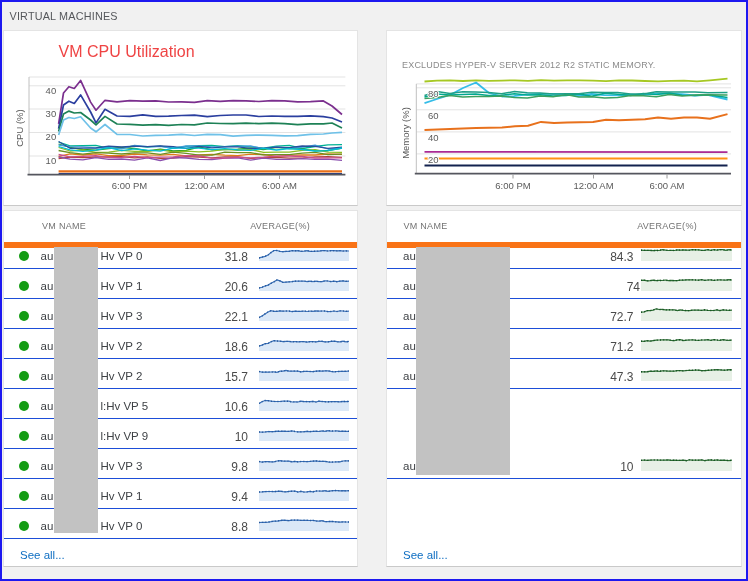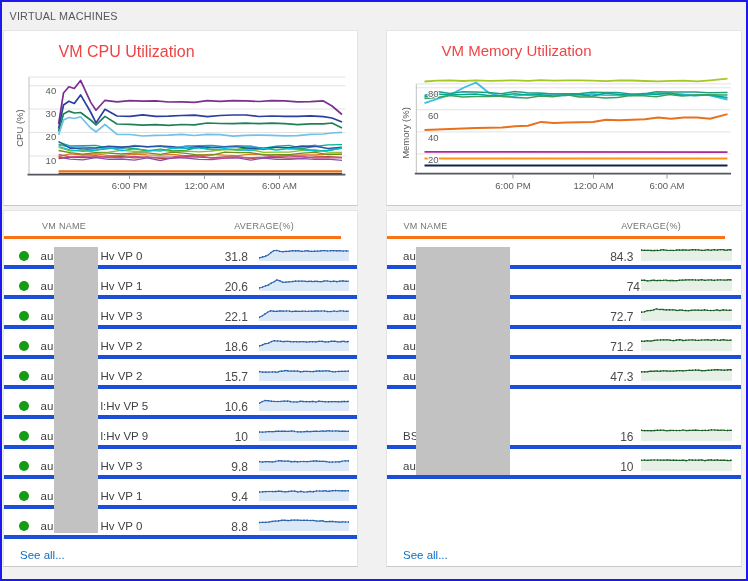--- a/index.html
+++ b/index.html
@@ -5,23 +5,23 @@
 #frame { position:relative; width:748px; height:581px; background:#f1f1f1;
   border:2px solid #1d18f0; overflow:hidden; }
 .card { position:absolute; background:#fff; border:1px solid #e4e4e4; border-bottom-color:#c9c9c9; }
 #htitle { position:absolute; left:7.5px; top:7.5px; font-size:10.8px; color:#55575b; letter-spacing:.2px; }
 #chartL { left:1px; top:28px; width:355px; height:176px; }
 #chartR { left:384px; top:28px; width:356px; height:176px; }
 #tableL { left:1px; top:208px; width:355px; height:357px; }
 #tableR { left:384px; top:208px; width:356px; height:357px; }
 .ctitle { position:absolute; left:14.5px; top:11.5px; font-size:16px; color:#ef4444;margin-left:40px; }
 .csub { position:absolute; left:15px; top:28.5px; font-size:9px; color:#8b8b8b; letter-spacing:.2px; }
-.thead { position:absolute; top:0; left:0; right:16px; height:28px; border-bottom:3px solid #f97316; }
+.thead { position:absolute; top:0; left:0; right:0; height:37px; border-bottom:6px solid #f97316; }
 .th { position:absolute; top:9.5px; font-size:9px; color:#737373; letter-spacing:.3px; }
-.row { position:absolute; left:0; right:0; height:30px; border-bottom:4px solid #1d4ed8;text-decoration:underline; }
+.row { position:absolute; left:0; right:0; height:30px; border-bottom:1px solid #1d4ed8;text-decoration:underline; }
 .dot { position:absolute; left:14.8px; top:12.2px; width:10px; height:10px; border-radius:50%; background:#149c14; }
 .nm { position:absolute; top:11px; font-size:11.5px; color:#3e4145; }
 .val { position:absolute; right:109px; top:10.5px; font-size:12px; color:#4a4a4a; }
 .spk { position:absolute; left:254.5px; top:8px; width:90px; height:14px; }
 .spk svg { display:block; }
 .seeall { position:absolute; left:16px; top:338px; font-size:11.5px; color:#0e6ec2; }
 .redact { position:absolute; background:#c2c2c2; z-index:5; }
 </style></head><body>
 <div id="frame">
 <div id="htitle">VIRTUAL MACHINES</div>
@@ -67,21 +67,21 @@
 <text x="41.6" y="132.9">10</text>
 <text x="125.5" y="158" text-anchor="middle">6:00 PM</text>
 <text x="200.5" y="158" text-anchor="middle">12:00 AM</text>
 <text x="275.5" y="158" text-anchor="middle">6:00 AM</text>
 <text x="18.9" y="97" text-anchor="middle" transform="rotate(-90 18.9 97)">CPU (%)</text>
 </g>
 </svg>
 </div>
 
 <div id="chartR" class="card">
-<div class="ctitle" style="font-size:15px;top:10.7px">VM Memory Utilization</div>
+<div class="csub">EXCLUDES HYPER-V SERVER 2012 R2 STATIC MEMORY.</div>
 <svg width="354" height="174" viewBox="0 0 354 174" style="position:absolute;left:0;top:0">
 <g stroke="#e3e3e3" stroke-width="1">
 <line x1="29.3" y1="52.9" x2="344" y2="52.9"></line>
 <line x1="29.3" y1="56.8" x2="344" y2="56.8"></line>
 <line x1="29.3" y1="78.8" x2="344" y2="78.8"></line>
 <line x1="29.3" y1="100.9" x2="344" y2="100.9"></line>
 <line x1="29.3" y1="122.9" x2="344" y2="122.9"></line>
 </g>
 <line x1="29.3" y1="52.9" x2="29.3" y2="142.7" stroke="#c0c0c0" stroke-width="1"></line>
 <polyline points="37.5,50.5 50.0,49.6 63.0,49.4 76.0,50.0 89.0,49.3 102.0,49.8 115.0,49.6 128.0,49.3 141.0,49.8 154.0,49.2 167.0,49.7 180.0,49.3 193.0,49.3 206.0,49.7 219.0,50.2 232.0,49.3 245.0,49.5 258.0,50.0 271.0,50.3 284.0,49.9 297.0,49.7 310.0,50.4 323.0,49.3 340.5,47.6" fill="none" stroke="#a6c822" stroke-width="1.8" stroke-linejoin="round"></polyline>
@@ -304,31 +304,20 @@
         <span class="nm" style="left:16px">au</span>
         <span class="val" style="right:107.5px">47.3</span>
         <span class="spk" style="left:253.9px;width:91px">
           <svg width="91" height="14" viewBox="0 0 91 14">
             <polygon points="0.0,4.8 3.0,4.8 6.1,4.8 9.1,4.1 12.1,4.3 15.2,3.9 18.2,4.4 21.2,3.8 24.3,3.9 27.3,4.2 30.3,4.1 33.4,4.1 36.4,3.6 39.4,3.6 42.5,3.8 45.5,3.5 48.5,3.3 51.6,3.3 54.6,3.0 57.6,3.2 60.7,3.7 63.7,3.6 66.7,3.3 69.8,3.1 72.8,2.9 75.8,2.7 78.9,2.8 81.9,3.2 84.9,3.2 88.0,2.7 91.0,2.8 91,14 0,14" fill="#e7f0e6"></polygon>
             <polyline points="0.0,4.8 3.0,4.8 6.1,4.8 9.1,4.1 12.1,4.3 15.2,3.9 18.2,4.4 21.2,3.8 24.3,3.9 27.3,4.2 30.3,4.1 33.4,4.1 36.4,3.6 39.4,3.6 42.5,3.8 45.5,3.5 48.5,3.3 51.6,3.3 54.6,3.0 57.6,3.2 60.7,3.7 63.7,3.6 66.7,3.3 69.8,3.1 72.8,2.9 75.8,2.7 78.9,2.8 81.9,3.2 84.9,3.2 88.0,2.7 91.0,2.8" fill="none" stroke="#2c6e33" stroke-width="1.2"></polyline>
             <polyline points="0.0,4.8 3.0,4.8 6.1,4.8 9.1,4.1 12.1,4.3 15.2,3.9 18.2,4.4 21.2,3.8 24.3,3.9 27.3,4.2 30.3,4.1 33.4,4.1 36.4,3.6 39.4,3.6 42.5,3.8 45.5,3.5 48.5,3.3 51.6,3.3 54.6,3.0 57.6,3.2 60.7,3.7 63.7,3.6 66.7,3.3 69.8,3.1 72.8,2.9 75.8,2.7 78.9,2.8 81.9,3.2 84.9,3.2 88.0,2.7 91.0,2.8" fill="none" stroke="#124e20" stroke-width="1.4" stroke-dasharray="1 2.2"></polyline>
           </svg>
         </span>
       </div>
-<div class="row" style="top:208px">
-        <span class="nm" style="left:16px">BS</span>
-        <span class="val" style="right:107.5px">16</span>
-        <span class="spk" style="left:253.9px;width:91px">
-          <svg width="91" height="14" viewBox="0 0 91 14">
-            <polygon points="0.0,3.3 3.0,3.6 6.1,3.5 9.1,3.7 12.1,3.7 15.2,3.3 18.2,3.3 21.2,3.0 24.3,3.6 27.3,3.7 30.3,3.3 33.4,3.5 36.4,3.5 39.4,3.5 42.5,3.0 45.5,3.6 48.5,3.4 51.6,3.4 54.6,3.2 57.6,3.4 60.7,3.5 63.7,3.4 66.7,3.5 69.8,2.9 72.8,3.0 75.8,3.2 78.9,3.4 81.9,3.0 84.9,3.5 88.0,3.4 91.0,3.3 91,14 0,14" fill="#e7f0e6"></polygon>
-            <polyline points="0.0,3.3 3.0,3.6 6.1,3.5 9.1,3.7 12.1,3.7 15.2,3.3 18.2,3.3 21.2,3.0 24.3,3.6 27.3,3.7 30.3,3.3 33.4,3.5 36.4,3.5 39.4,3.5 42.5,3.0 45.5,3.6 48.5,3.4 51.6,3.4 54.6,3.2 57.6,3.4 60.7,3.5 63.7,3.4 66.7,3.5 69.8,2.9 72.8,3.0 75.8,3.2 78.9,3.4 81.9,3.0 84.9,3.5 88.0,3.4 91.0,3.3" fill="none" stroke="#2c6e33" stroke-width="1.2"></polyline>
-            <polyline points="0.0,3.3 3.0,3.6 6.1,3.5 9.1,3.7 12.1,3.7 15.2,3.3 18.2,3.3 21.2,3.0 24.3,3.6 27.3,3.7 30.3,3.3 33.4,3.5 36.4,3.5 39.4,3.5 42.5,3.0 45.5,3.6 48.5,3.4 51.6,3.4 54.6,3.2 57.6,3.4 60.7,3.5 63.7,3.4 66.7,3.5 69.8,2.9 72.8,3.0 75.8,3.2 78.9,3.4 81.9,3.0 84.9,3.5 88.0,3.4 91.0,3.3" fill="none" stroke="#124e20" stroke-width="1.4" stroke-dasharray="1 2.2"></polyline>
-          </svg>
-        </span>
-      </div>
 <div class="row" style="top:238px">
         <span class="nm" style="left:16px">au</span>
         <span class="val" style="right:107.5px">10</span>
         <span class="spk" style="left:253.9px;width:91px">
           <svg width="91" height="14" viewBox="0 0 91 14">
             <polygon points="0.0,3.4 3.0,3.0 6.1,3.4 9.1,3.1 12.1,3.0 15.2,3.0 18.2,3.2 21.2,3.1 24.3,3.1 27.3,2.9 30.3,3.3 33.4,3.2 36.4,3.4 39.4,3.4 42.5,3.1 45.5,3.7 48.5,2.8 51.6,3.2 54.6,3.1 57.6,3.2 60.7,2.9 63.7,3.6 66.7,3.1 69.8,2.8 72.8,3.3 75.8,2.9 78.9,3.3 81.9,3.1 84.9,3.3 88.0,3.6 91.0,3.2 91,14 0,14" fill="#e7f0e6"></polygon>
             <polyline points="0.0,3.4 3.0,3.0 6.1,3.4 9.1,3.1 12.1,3.0 15.2,3.0 18.2,3.2 21.2,3.1 24.3,3.1 27.3,2.9 30.3,3.3 33.4,3.2 36.4,3.4 39.4,3.4 42.5,3.1 45.5,3.7 48.5,2.8 51.6,3.2 54.6,3.1 57.6,3.2 60.7,2.9 63.7,3.6 66.7,3.1 69.8,2.8 72.8,3.3 75.8,2.9 78.9,3.3 81.9,3.1 84.9,3.3 88.0,3.6 91.0,3.2" fill="none" stroke="#2c6e33" stroke-width="1.2"></polyline>
             <polyline points="0.0,3.4 3.0,3.0 6.1,3.4 9.1,3.1 12.1,3.0 15.2,3.0 18.2,3.2 21.2,3.1 24.3,3.1 27.3,2.9 30.3,3.3 33.4,3.2 36.4,3.4 39.4,3.4 42.5,3.1 45.5,3.7 48.5,2.8 51.6,3.2 54.6,3.1 57.6,3.2 60.7,2.9 63.7,3.6 66.7,3.1 69.8,2.8 72.8,3.3 75.8,2.9 78.9,3.3 81.9,3.1 84.9,3.3 88.0,3.6 91.0,3.2" fill="none" stroke="#124e20" stroke-width="1.4" stroke-dasharray="1 2.2"></polyline>
           </svg>
         </span>

